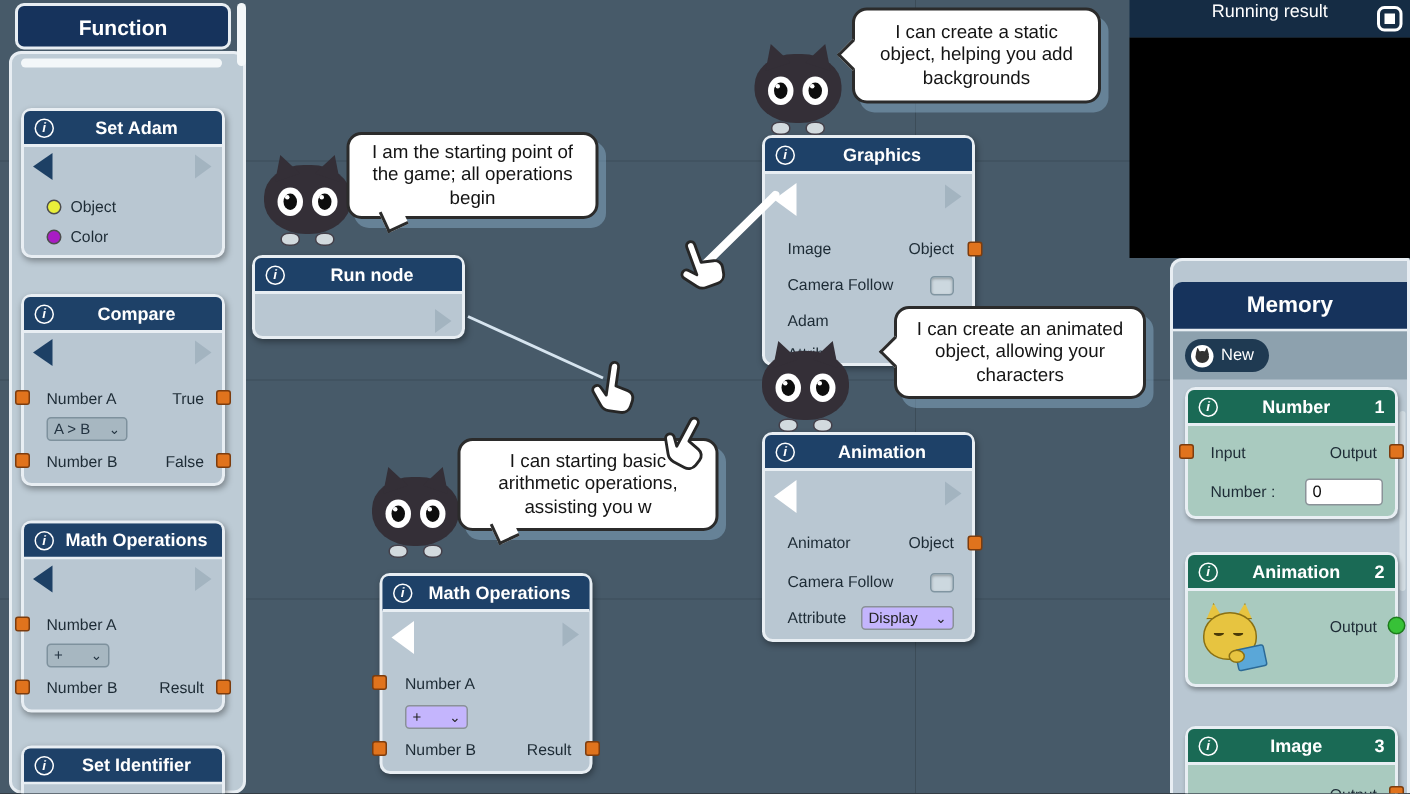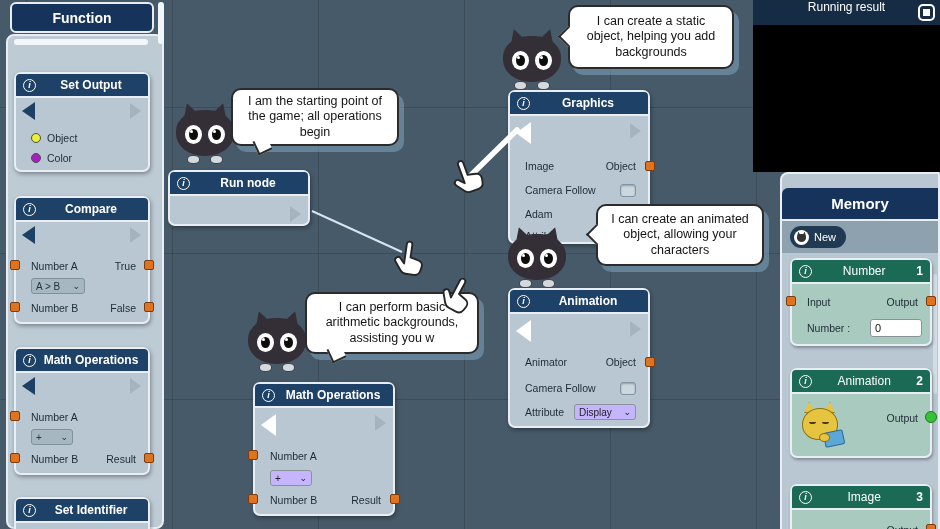--- a/index.html
+++ b/index.html
@@ -63,21 +63,21 @@
   .mini-cat{width:15px;height:15px;background:#fff;border-radius:50%;position:relative;}
   .mini-cat::before{content:"";position:absolute;left:3px;top:4px;width:9px;height:8px;background:#333;
         border-radius:45% 45% 50% 50%;}
   .mini-cat::after{content:"";position:absolute;left:3px;top:2px;width:9px;height:5px;background:#333;
         clip-path:polygon(0 100%,15% 0,35% 70%,65% 70%,85% 0,100% 100%);}
   .memscroll{position:absolute;right:1px;top:100px;width:4px;height:120px;background:#d2dce2;border-radius:2px;z-index:12;}
   .mem-item{position:absolute;width:142px;background:#a9cabf;border:2px solid #e8eef3;border-radius:7px;z-index:11;
         box-shadow:1px 2px 3px rgba(0,0,0,.3);}
   .mem-item .mem-head2{height:24px;background:#1a6a55;border-bottom:2px solid #e8eef3;border-radius:4px 4px 0 0;
         display:flex;align-items:center;gap:5px;padding:0 7px;color:#fff;}
-  .mem-title{flex:1;text-align:center;font-size:12px;font-weight:normal;}
+  .mem-title{flex:1;text-align:center;font-size:12px;font-weight:bold;}
   .mem-index{font-size:12px;font-weight:bold;}
   .mem-input{width:52px;height:18px;border:1px solid #8a9298;border-radius:3px;font-size:11px;padding:0 4px;background:#fff;color:#111;}
   
   .cat{position:absolute;width:58px;height:56px;z-index:7;}
   .cat .ear{position:absolute;width:20px;height:17px;background:#342f37;top:-7px;
         clip-path:polygon(12% 100%,48% 0,100% 88%);}
   .cat .ear.l{left:3px;transform:rotate(-12deg);}
   .cat .ear.r{right:3px;transform:rotate(12deg) scaleX(-1);}
   .cat .head{position:absolute;left:0;top:0;width:58px;height:46px;background:#342f37;border-radius:46% 46% 48% 48%;}
   .cat .eye{position:absolute;top:15px;width:17px;height:19px;background:#fff;border-radius:50%;}
@@ -270,21 +270,21 @@
   <div class="bubble" style="left:231px;top:88px;width:168px;height:58px">
     <span class="tail tail-down"></span>
     <span>I am the starting point of the game; all operations begin</span>
   </div>
   <div class="bubble" style="left:596px;top:204px;width:168px;height:62px">
     <span class="tail tail-left"></span>
     <span>I can create an animated object, allowing your characters</span>
   </div>
   <div class="bubble" style="left:305px;top:292px;width:174px;height:62px">
     <span class="tail tail-down"></span>
-    <span>I can perform basic arithmetic backgrounds, assisting you w</span>
+    <span>I can starting basic arithmetic operations, assisting you w</span>
   </div>
 
   <div class="hand" style="left:448px;top:156px;transform:rotate(-20deg)">
     <svg width="38" height="38" viewBox="0 0 26 26">
         <path d="M12 2.5c1.1 0 1.9.9 1.9 2v8.6l5.6 1.3c1.9.4 3.1 2.2 2.8 4.1l-.5 2.8c-.4 2-2.1 3.4-4.1 3.4h-5.6c-1.5 0-2.9-.7-3.8-1.9l-4.2-5.5c-.7-.9-.5-2.2.4-2.9.8-.6 2-.5 2.7.3l2.9 3.1V4.5c0-1.1.8-2 1.9-2z" fill="#fff" stroke="#262626" stroke-width="1.3" stroke-linejoin="round"></path>
       </svg>
   </div>
   <div class="hand" style="left:390px;top:238px;transform:rotate(8deg)">
     <svg width="38" height="38" viewBox="0 0 26 26">
         <path d="M12 2.5c1.1 0 1.9.9 1.9 2v8.6l5.6 1.3c1.9.4 3.1 2.2 2.8 4.1l-.5 2.8c-.4 2-2.1 3.4-4.1 3.4h-5.6c-1.5 0-2.9-.7-3.8-1.9l-4.2-5.5c-.7-.9-.5-2.2.4-2.9.8-.6 2-.5 2.7.3l2.9 3.1V4.5c0-1.1.8-2 1.9-2z" fill="#fff" stroke="#262626" stroke-width="1.3" stroke-linejoin="round"></path>
@@ -299,21 +299,21 @@
   <div id="fn-panel"></div>
   <div id="fn-tab">
     <span>Function</span>
   </div>
   <div class="hscroll"></div>
   <div class="vscroll"></div>
 
   <div class="node pal" style="left:14px;top:72px;width:136px;height:100px">
     <div class="node-head">
       <span class="info">i</span>
-      <span class="node-title">Set Output</span>
+      <span class="node-title">Set Adam</span>
     </div>
     <span class="tri tri-in-navy"></span>
     <span class="tri tri-out" style="top:29px"></span>
     <div class="nrow single" style="top:54px">
       <span class="dot" style="background:#e9ef3a"></span>
       <span class="row-label">Object</span>
     </div>
     <div class="nrow single" style="top:74px">
       <span class="dot" style="background:#a81cc4"></span>
       <span class="row-label">Color</span>

